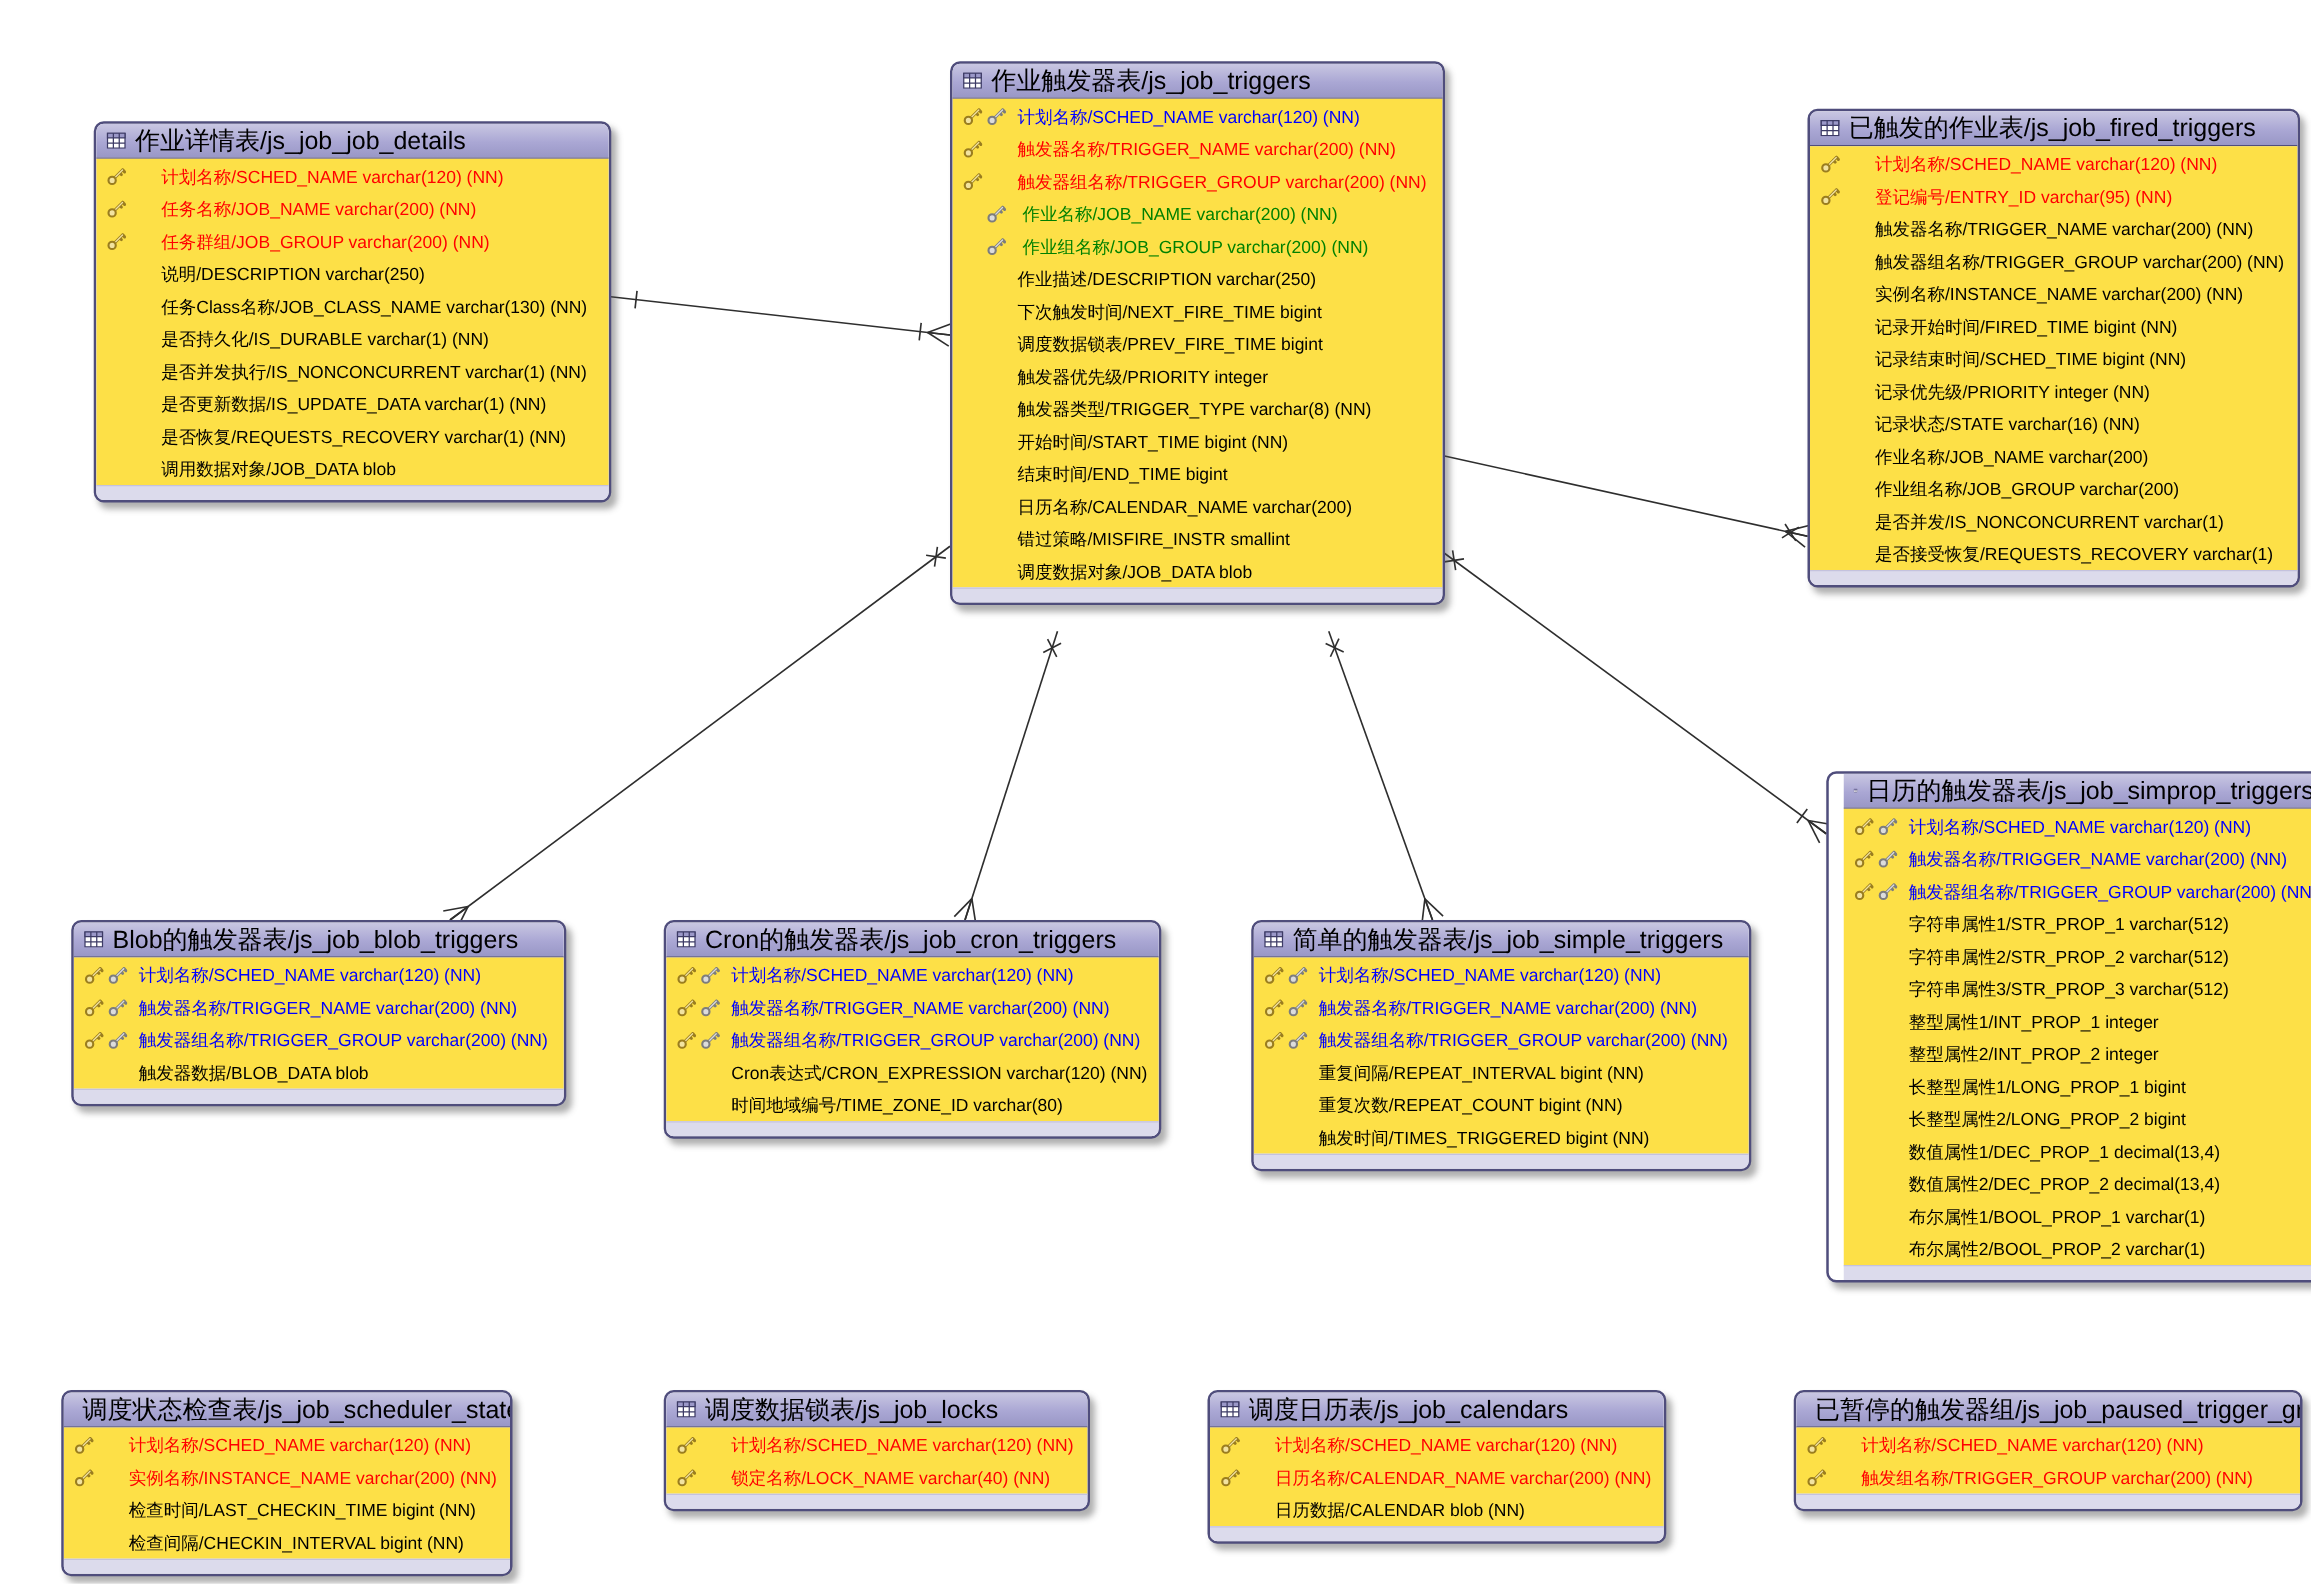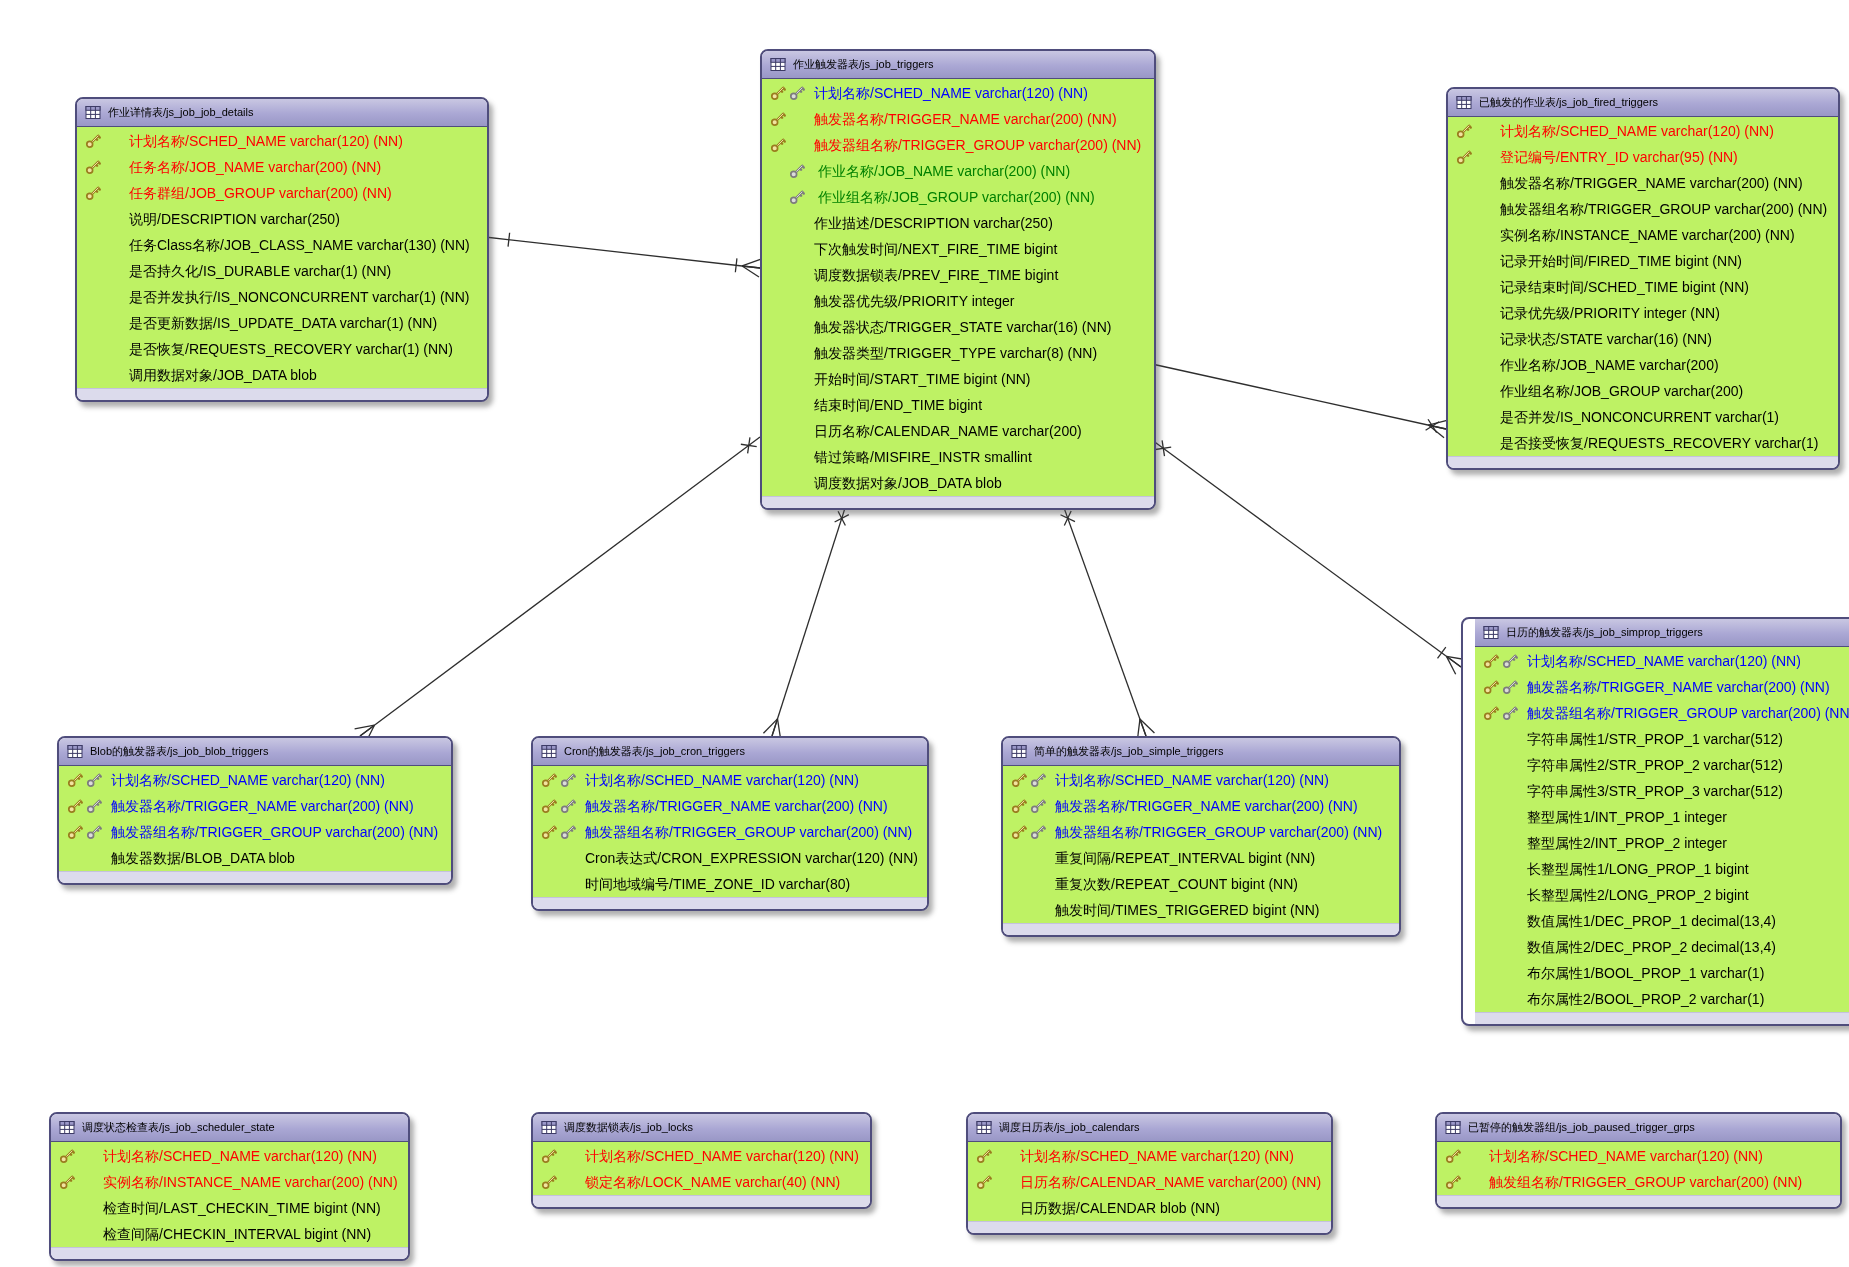--- a/index.html
+++ b/index.html
@@ -19,23 +19,23 @@
     background:#ffffff;
     box-shadow:4px 5px 5px rgba(80,80,80,.45);
     overflow:hidden;
   }
   .ehead{
     height:27px;
     display:flex;align-items:center;gap:7px;
     padding:0 8px;
     background:linear-gradient(#c9c7e2, var(--headerbg) 55%, #9997c6);
     border-bottom:1.5px solid var(--border);
-    font-size:11px;color:#000;white-space:nowrap;
+    font-size:20px;color:#000;white-space:nowrap;
   }
-  .ebody{padding:1px 0 0 0;background:#bef264;}
+  .ebody{padding:1px 0 0 0;background:#fde047;}
   .erow{
     height:26px;line-height:26px;
     display:flex;align-items:center;
     padding-left:8px;white-space:nowrap;
     font-size:14px;color:var(--normal);
   }
   .erow.c-pk .ctext{color:var(--pk);}
   .erow.c-pkfk .ctext{color:var(--pkfk);}
   .erow.c-fk .ctext{color:var(--fk);margin-left:10px;}
   .kslot{width:19px;height:16px;display:inline-flex;align-items:center;flex:0 0 19px;}
@@ -293,25 +293,20 @@
     <span class="kslot k2"></span>
     <span class="ctext">调度数据锁表/PREV_FIRE_TIME bigint</span>
   </div>
 
   <div class="erow c-none">
     <span class="kslot k1"></span>
     <span class="kslot k2"></span>
     <span class="ctext">触发器优先级/PRIORITY integer</span>
   </div>
 
-  <div class="erow c-none">
-    <span class="kslot k1"></span>
-    <span class="kslot k2"></span>
-    <span class="ctext">触发器状态/TRIGGER_STATE varchar(16) (NN)</span>
-  </div>
 
   <div class="erow c-none">
     <span class="kslot k1"></span>
     <span class="kslot k2"></span>
     <span class="ctext">触发器类型/TRIGGER_TYPE varchar(8) (NN)</span>
   </div>
 
   <div class="erow c-none">
     <span class="kslot k1"></span>
     <span class="kslot k2"></span>

